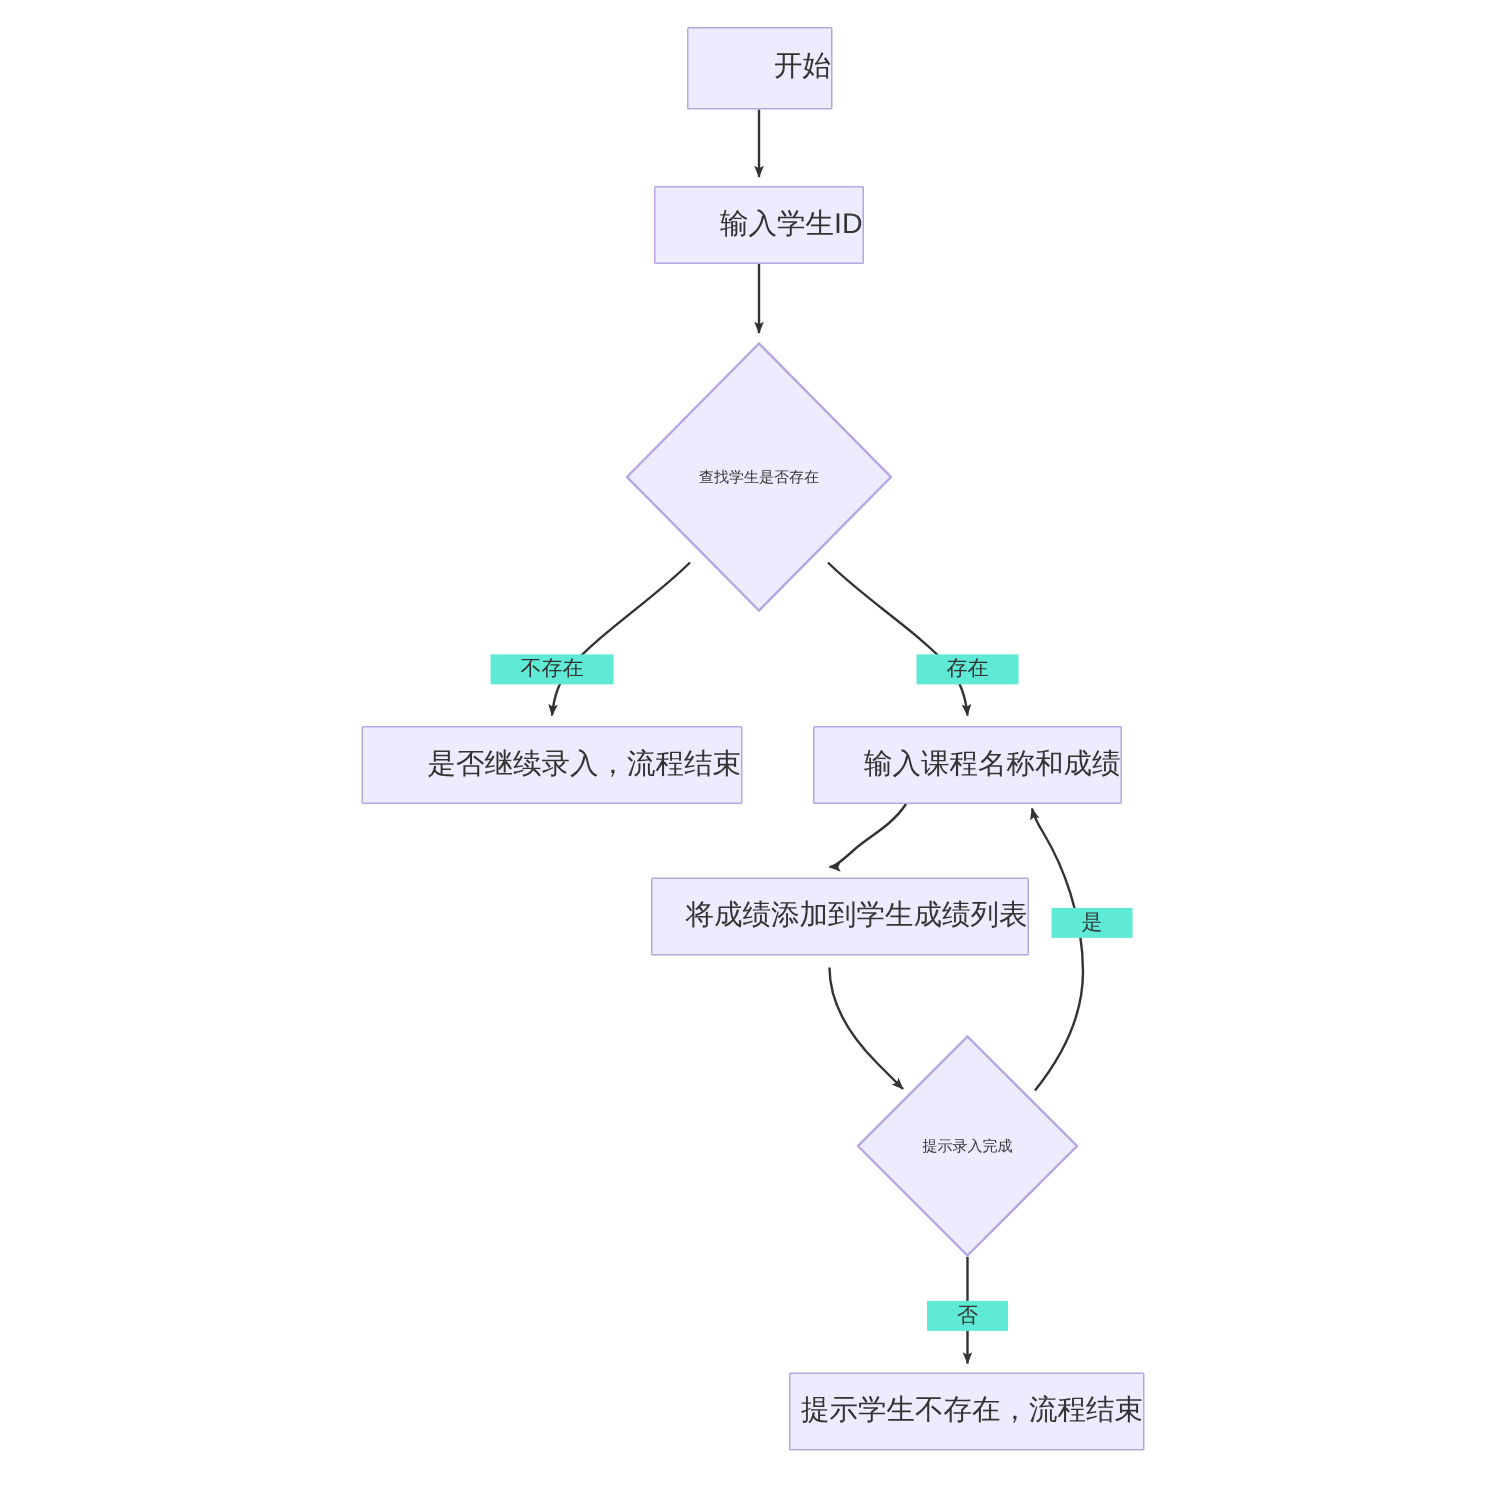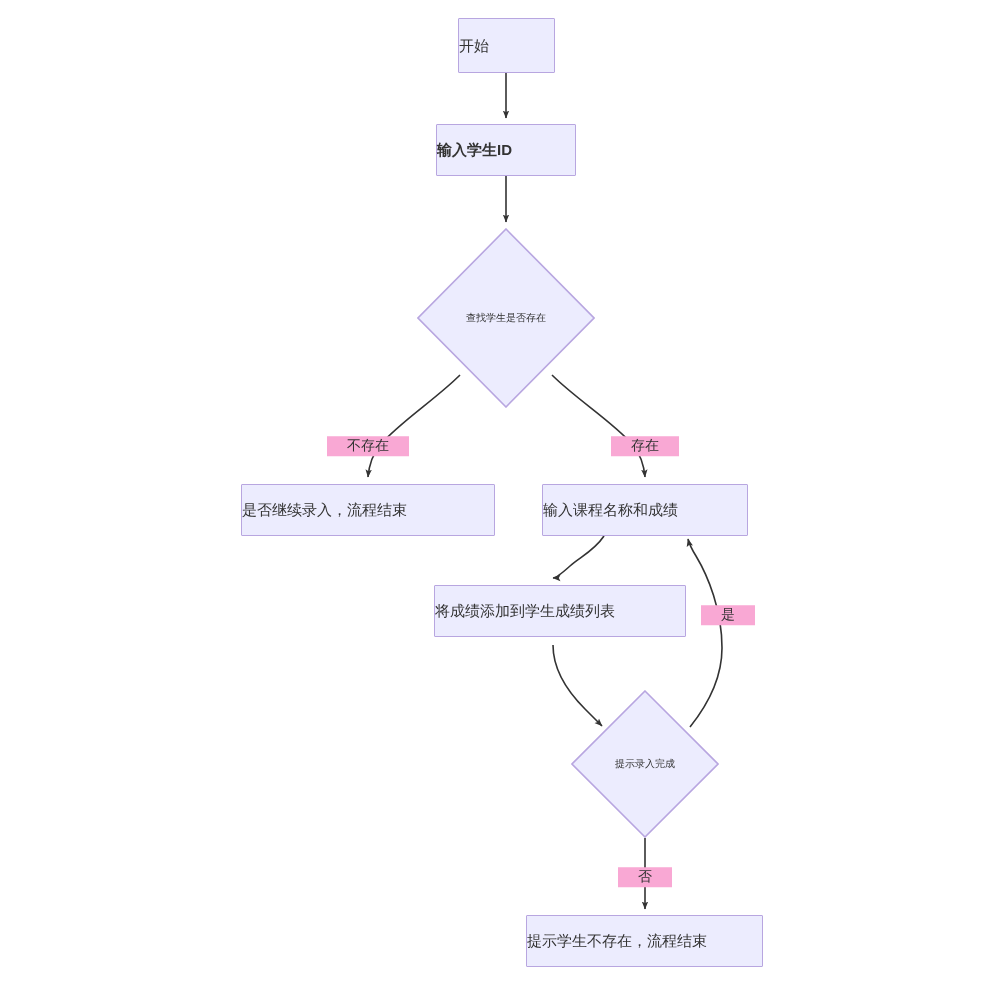--- a/index.html
+++ b/index.html
@@ -27,23 +27,23 @@
   .edge-path {
     fill: none;
     stroke: #333333;
     stroke-width: 1.6px;
   }
   .node {
     position: absolute;
     box-sizing: border-box;
     display: flex;
     align-items: center;
-    justify-content: flex-start;
+    justify-content: flex-end;
     color: #333333;
-    font-size: 15px;
+    font-size: 19px;
     line-height: 1.2;
     white-space: nowrap;
   }
   .node-rect {
     background: #ececfe;
     border: 1.6px solid #b8a6e0;
     border-radius: 1px;
   }
   .node-diamond-wrap {
     position: absolute;
@@ -65,21 +65,21 @@
   }
   .node-diamond-label {
     position: relative;
     z-index: 2;
     color: #333333;
     font-size: 10px;
     white-space: nowrap;
   }
   .edge-label {
     position: absolute;
-    background: #f9a8d4;
+    background: #5eead4;
     color: #333333;
     font-size: 14px;
     line-height: 1.25;
     padding: 1px 20px;
     white-space: nowrap;
     transform: translate(-50%, -50%);
   }
 </style>
 </head>
 <body>
@@ -107,21 +107,21 @@
 
     <path class="edge-path" d="M690,727 C706,707 722,680 722,648 C722,610 708,576 696,556 C691,548 689,543 688,539" marker-end="url(#arrowhead)"></path>
 
     <path class="edge-path" d="M645,838 L645,909" marker-end="url(#arrowhead)"></path>
   </svg>
 
   <div class="node node-rect" style="left:458px; top:18px; width:97px; height:55px;">
     <span>开始</span>
   </div>
 
-  <div class="node node-rect" style="left:436px; top:124px; width:140px; height:52px;font-weight:bold;">
+  <div class="node node-rect" style="left:436px; top:124px; width:140px; height:52px;">
     <span>输入学生ID</span>
   </div>
 
   <div class="node-diamond-wrap" style="left:417px; top:228px; width:178px; height:180px;">
     <svg class="node-diamond-shape" viewBox="0 0 178 180" preserveAspectRatio="none">
       <polygon points="89,1 177,90 89,179 1,90"></polygon>
     </svg>
     <span class="node-diamond-label">查找学生是否存在</span>
   </div>
 

